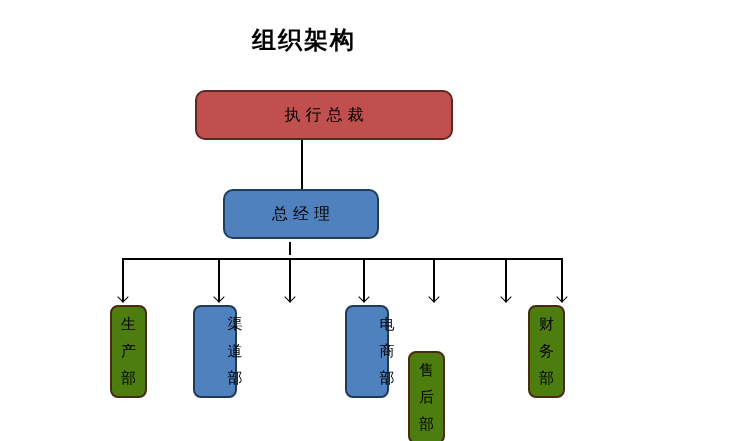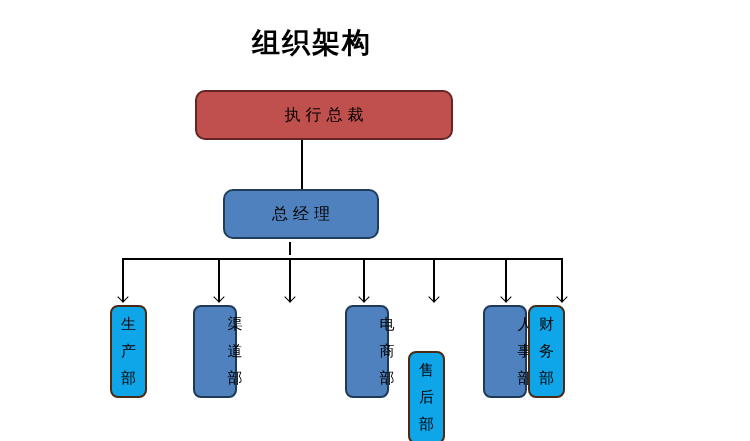--- a/index.html
+++ b/index.html
@@ -2,41 +2,41 @@
 <html><head>
 <meta charset="utf-8">
 <style>
   html,body{margin:0;padding:0;background:#fff;}
   .canvas{
     position:relative;width:750px;height:441px;background:#ffffff;overflow:hidden;
     font-family:"DejaVu Serif","Liberation Serif",serif;color:#000;
   }
   .title{
     position:absolute;left:252px;top:24px;
-    font-size:28px;font-weight:bold;letter-spacing:2px;white-space:nowrap;text-align:center;
+    font-size:24px;font-weight:bold;letter-spacing:2px;white-space:nowrap;text-align:center;
   }
   .node{
     position:absolute;display:flex;align-items:center;justify-content:center;
     box-sizing:border-box;
   }
   .node-exec{
     left:195px;top:90px;width:258px;height:50px;border-radius:10px;
     background:#C0504D;border:2px solid #632523;align-items:center;
   }
   .node-gm{
     left:223px;top:189px;width:156px;height:50px;border-radius:10px;
     background:#4E81BD;border:2px solid #203D5C;
   }
   .node-label{font-size:16px;letter-spacing:5px;text-indent:5px;white-space:nowrap;}
   .dept{
     position:absolute;top:305px;width:37px;height:93px;border-radius:8px;
     display:flex;align-items:center;justify-content:center;
     box-sizing:border-box;border:2px solid #40260F;
   }
-  .dept.orange{background:#0ea5e9;border-color:#4A2A12;}
+  .dept.orange{background:#4d7c0f;border-color:#4A2A12;}
   .dept.blue{background:#4E81BD;border-color:#1F3A57;padding-left:40px;}
   .dept-label{
     width:17px;font-size:15px;line-height:27px;text-align:center;
     word-break:break-all;overflow-wrap:anywhere;
   }
   .d1{left:110px;} .d2{left:193px;} .d3{left:272px;} .d4{left:345px;}
   .d5{left:408px;margin-top:46px;} .d6{left:483px;} .d7{left:528px;}
   .vline,.hline{position:absolute;background:#000;}
   .vline{width:1.5px;}
   .hline{height:1.5px;}
@@ -95,20 +95,17 @@
   </div>
   <div class="dept blue d2">
     <span class="dept-label">渠道部</span>
   </div>
   <div class="dept blue d4">
     <span class="dept-label">电商部</span>
   </div>
   <div class="dept orange d5">
     <span class="dept-label">售后部</span>
   </div>
-  <div class="dept blue d6">
-    <span class="dept-label">人事部</span>
-  </div>
   <div class="dept orange d7">
     <span class="dept-label">财务部</span>
   </div>
 
 </div>
 
 </body></html>

